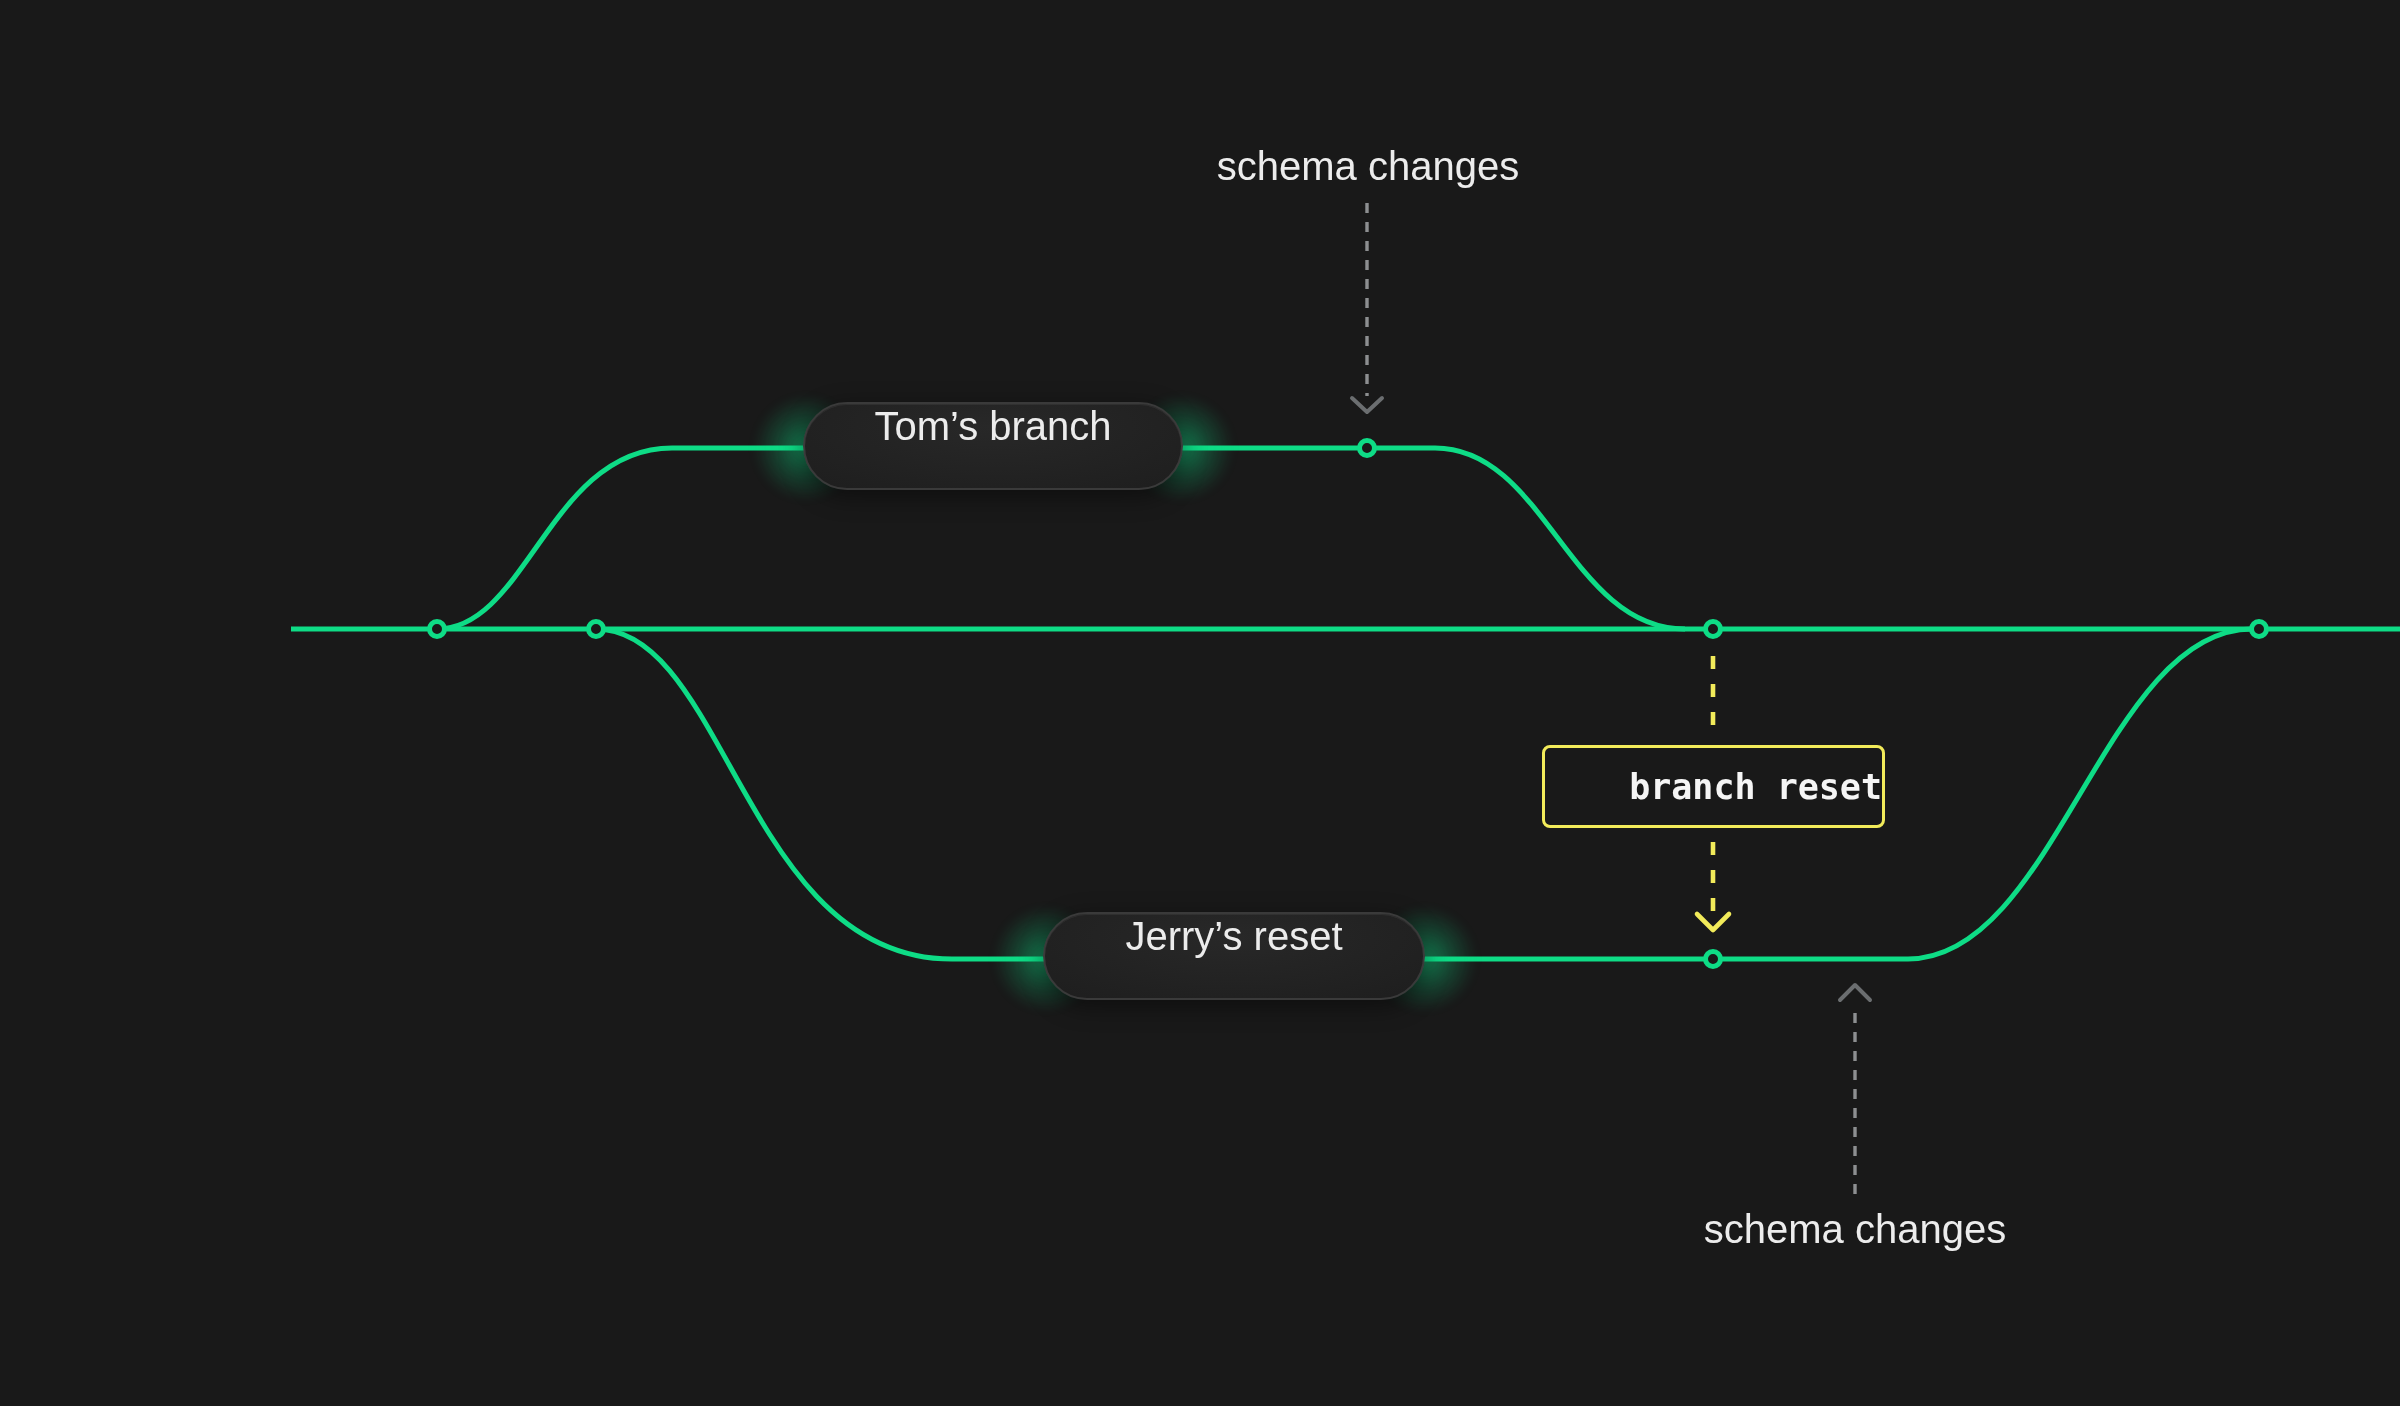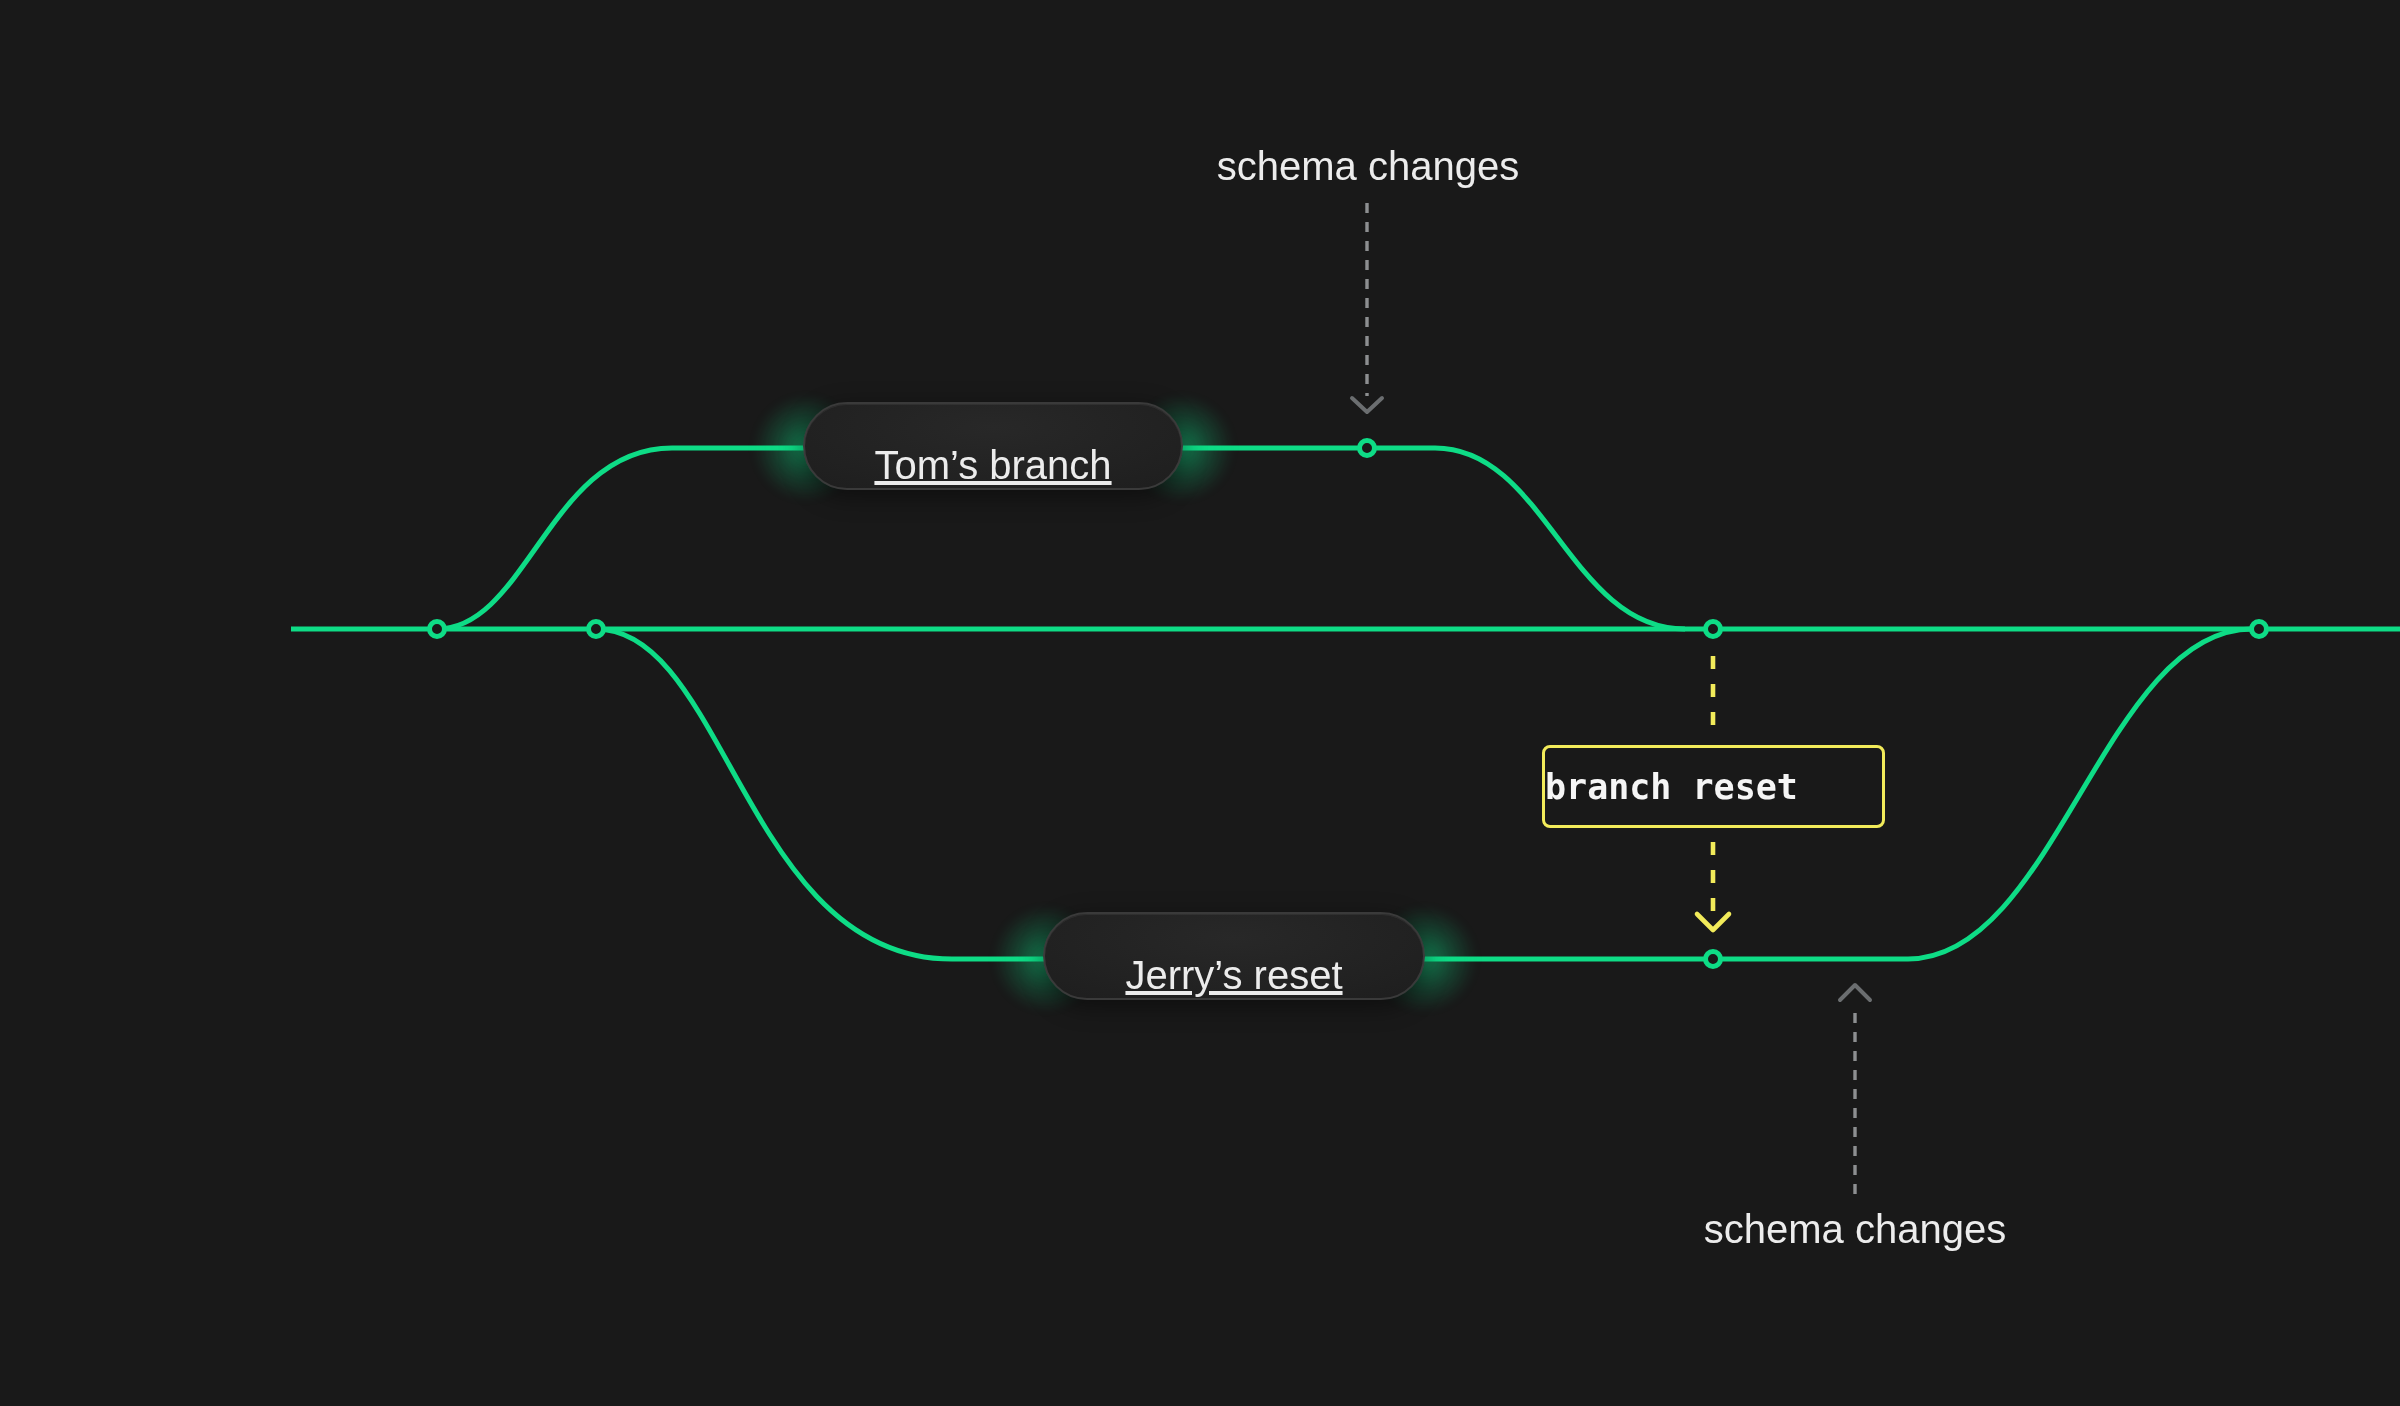--- a/index.html
+++ b/index.html
@@ -35,22 +35,22 @@
 
   .glow {
     position: absolute; width: 110px; height: 110px; border-radius: 50%;
     transform: translate(-50%, -50%);
     background: radial-gradient(circle, rgba(14,220,134,0.55) 0%, rgba(14,220,134,0.20) 38%, rgba(14,220,134,0) 68%);
     filter: blur(4px);
     pointer-events: none;
   }
 
   .pill {
-    position: absolute; display: flex; align-items: flex-end; justify-content: center;
-    border-radius: 48px; white-space: nowrap; text-decoration: underline;
+    position: absolute; display: flex; align-items: flex-start; justify-content: center;
+    border-radius: 48px; white-space: nowrap;
   }
   .pill-branch {
     background: radial-gradient(140% 190% at 50% 28%, #282828 0%, #1e1e1e 52%, #181818 100%);
     border: 2px solid var(--pill-border);
     box-shadow: inset 0 1px 0 rgba(255,255,255,0.06), 0 6px 24px rgba(0,0,0,0.45);
     color: var(--label-text);
     font-size: 40px;
   }
   .pill-main {
     background: radial-gradient(95% 170% at 50% 50%, rgba(56,118,90,0.50) 0%, rgba(24,36,29,0.92) 58%, #151916 100%);
@@ -60,21 +60,21 @@
     font-size: 38px;
   }
 
   .note {
     position: absolute; transform: translate(-50%, -50%);
     color: var(--label-text); font-size: 40px; white-space: nowrap;
   }
 
   .reset-box {
     position: absolute; left: 1542px; top: 745px; width: 343px; height: 83px;
-    display: flex; align-items: center; justify-content: flex-start;
+    display: flex; align-items: center; justify-content: flex-end;
     border: 3px solid var(--reset-yellow); border-radius: 8px;
     background: var(--background);
     color: #f5f5f5;
     font-family: "DejaVu Sans Mono", "Liberation Mono", monospace;
     font-size: 35px; font-weight: 600; white-space: nowrap;
   }
 </style>
 </head>
 <body>
 

